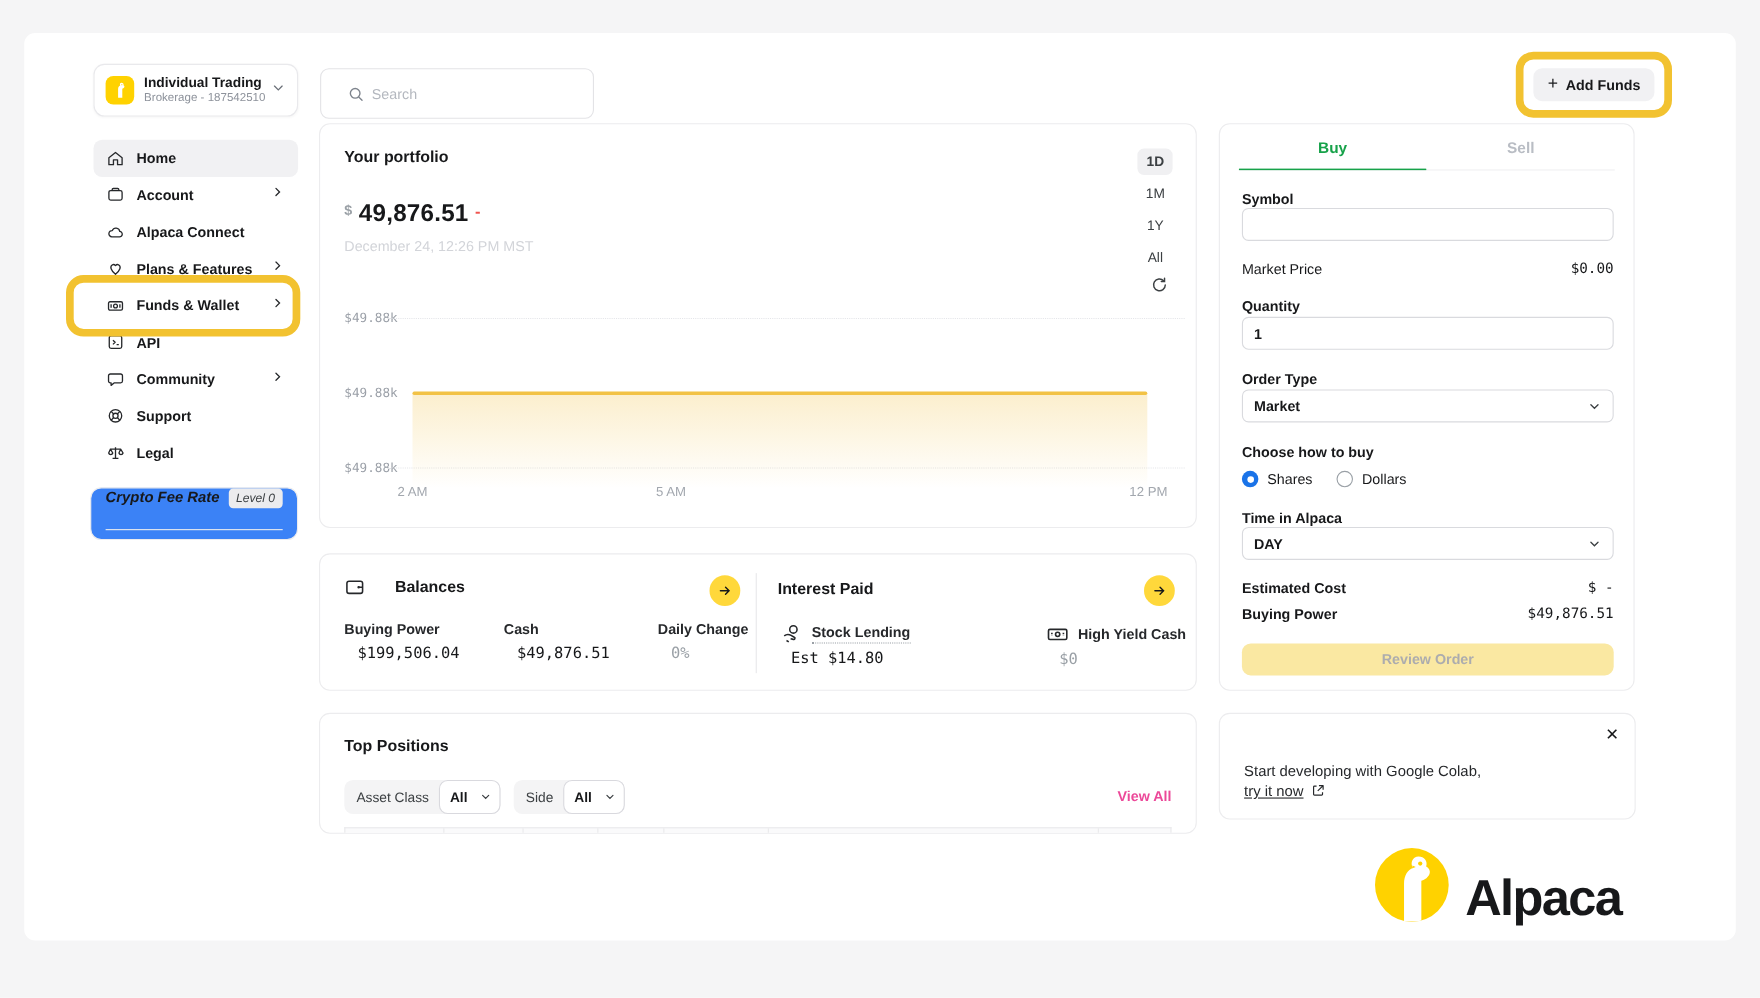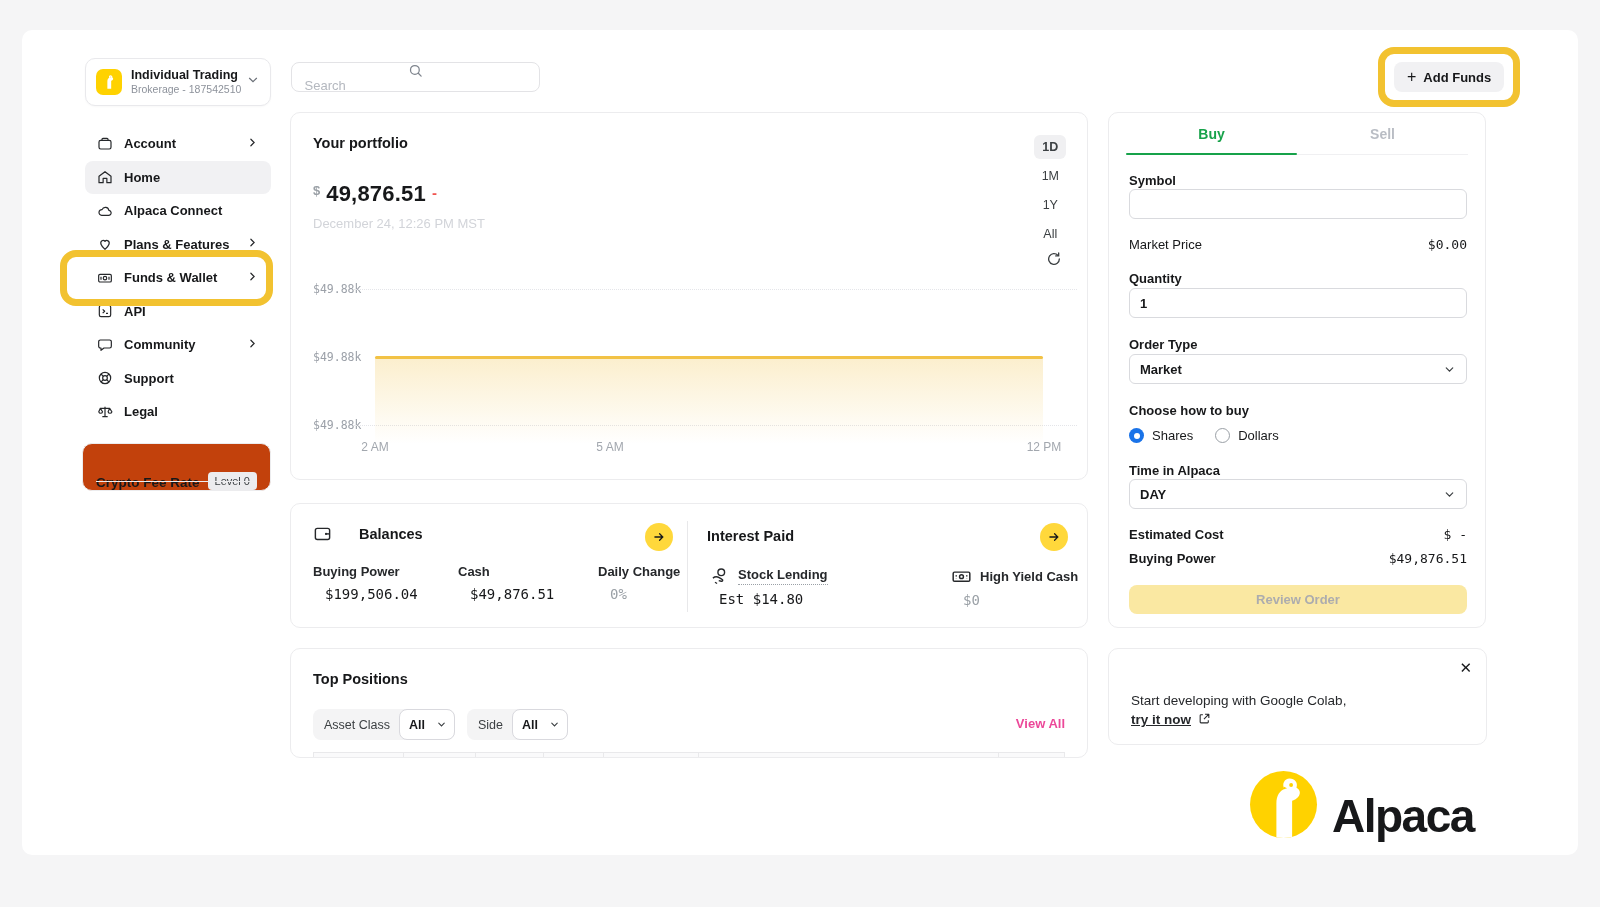--- a/index.html
+++ b/index.html
@@ -11,22 +11,22 @@
   
   .acct { position:absolute; left:63px; top:28px; width:186px; height:48px; background:#fff;
           border:1px solid #e9e9ec; border-radius:10px; display:flex; align-items:center; padding:0 10px; cursor:pointer;
           box-shadow:0 1px 2px rgba(0,0,0,.03); }
   .acct-logo { width:26px; height:26px; border-radius:7px; background:#FFD200; display:flex; align-items:center; justify-content:center; flex:none; }
   .acct-text { margin-left:9px; flex:1; min-width:0; }
   .acct-name { font-size:12.5px; font-weight:700; color:#17181a; line-height:15px; }
   .acct-sub  { font-size:10.5px; color:#8d929b; line-height:13px; }
   .chev-down { color:#6b7078; flex:none; }
 
-  .search { position:absolute; left:269px; top:32px; width:249px; height:30px; border:1px solid #e3e3e6; border-radius:8px;
-            display:flex; align-items:center; padding:0 9px; background:#fff;flex-direction:column; }
+  .search { position:absolute; left:269px; top:32px; width:249px; height:46px; border:1px solid #e3e3e6; border-radius:8px;
+            display:flex; align-items:center; padding:0 24px; background:#fff; }
   .search input { border:none; outline:none; font-size:13px; margin-left:7px; width:100%; color:#17181a;
                   font-family:"Liberation Sans", sans-serif; background:transparent; }
   .search input::placeholder { color:#b4b8bf; }
 
   .add-funds { position:absolute; left:1372px; top:32px; height:30px; padding:0 13px; background:#f1f1f3; border:none;
                border-radius:8px; font-size:13px; font-weight:600; color:#17181a; display:flex; align-items:center; gap:7px;
                cursor:pointer; font-family:"Liberation Sans", sans-serif; }
 
   
   .anno { position:absolute; border:7px solid #F2C230; border-radius:16px; pointer-events:none; z-index:60; }
@@ -35,22 +35,22 @@
 
   
   .nav { position:absolute; left:63px; top:97px; width:186px; }
   .nav-item { height:33.5px; display:flex; align-items:center; padding:0 12px; border-radius:8px; cursor:pointer;
               color:#17181a; }
   .nav-item.active { background:#f1f1f3; }
   .nav-item svg { flex:none; color:#26282b; }
   .nav-label { font-size:13px; font-weight:600; margin-left:11px; flex:1; }
   .nav-chev { color:#3c4043; flex:none; }
 
-  .fee-card { position:absolute; left:60px; top:413px; width:189px; height:48px; background:#c2410c; border:1px solid #ececee;
-              border-radius:10px; display:flex; align-items:flex-end; padding:0 13px; }
+  .fee-card { position:absolute; left:60px; top:413px; width:189px; height:48px; background:#3b82f6; border:1px solid #ececee;
+              border-radius:10px; display:flex; align-items:flex-start; padding:0 13px;font-style:italic; }
   .fee-card::after { content:""; position:absolute; left:13px; right:13px; bottom:8px; border-bottom:1px solid #ededef; }
   .fee-label { font-size:13.5px; font-weight:700; color:#17181a; flex:1; }
   .fee-badge { font-size:11px; color:#3c4043; background:#ececee; border-radius:4px; padding:3px 7px; font-weight:500; }
 
   
   .card { position:absolute; background:#fff; border:1px solid #ececee; border-radius:10px; }
   .card-portfolio { left:268px; top:82px; width:798px; height:368px; }
   .card-balances  { left:268px; top:473px; width:798px; height:125px; }
   .card-positions { left:268px; top:618px; width:798px; height:110px; overflow:hidden; }
   .card-order     { left:1086px; top:82px; width:378px; height:516px; }
@@ -124,21 +124,21 @@
   .rdot.on { background:#1A73E8; }
   .rdot.on::after { content:""; position:absolute; left:4.5px; top:4.5px; width:6px; height:6px; border-radius:50%; background:#fff; }
   .rdot.off { border:1.5px solid #9aa0a6; }
   .review-btn { position:absolute; left:20px; top:472px; width:338px; height:29px; background:#FAE8A2; border:none;
                 border-radius:8px; font-size:13px; font-weight:600; color:#ACACAE; cursor:pointer;
                 font-family:"Liberation Sans", sans-serif; }
 
   
   .colab-close { position:absolute; right:14px; top:10px; background:none; border:none; font-size:15px; color:#17181a; cursor:pointer; }
   .colab-text { position:absolute; left:22px; top:42px; font-size:13.5px; color:#26282b; line-height:19px; }
-  .colab-link { color:#26282b; font-weight:700; text-decoration:underline; cursor:pointer;text-align:right; }
+  .colab-link { color:#26282b; font-weight:400; text-decoration:underline; cursor:pointer;text-align:right; }
 
   
   .brand { position:absolute; left:1228px; top:735px; display:flex; align-items:center; gap:15px; }
   .brand-circle { width:67px; height:67px; border-radius:50%; background:#FFD200; display:flex; align-items:flex-end; justify-content:center; overflow:hidden; }
   .brand-word { font-size:46px; font-weight:800; color:#17181a; letter-spacing:-1.5px;margin-top:24px; }
 </style>
 </head>
 <body>
 
 <div class="canvas">
@@ -171,35 +171,35 @@
     </span>
     <input type="text" placeholder="Search" style="">
   </div>
 
   <button class="add-funds">
     <span style="font-size:16px;font-weight:400;">+</span>
     <span>Add Funds</span>
   </button>
 
   <nav class="nav">
+    <div class="nav-item active">
+      <svg width="16" height="16" viewBox="0 0 24 24" fill="none" stroke="currentColor" stroke-width="1.8" stroke-linejoin="round">
+            <path d="M3 11l9-7 9 7v9.5h-6.2V14h-5.6v6.5H3z"></path>
+          </svg>
+      <span class="nav-label">Home</span>
+    </div>
     <div class="nav-item">
       <svg width="16" height="16" viewBox="0 0 24 24" fill="none" stroke="currentColor" stroke-width="1.8" stroke-linejoin="round">
             <rect x="3" y="6.5" width="18" height="13" rx="2.5"></rect>
             <path d="M7.5 6.5V5a1.5 1.5 0 0 1 1.5-1.5h6A1.5 1.5 0 0 1 16.5 5v1.5"></path>
           </svg>
       <span class="nav-label">Account</span>
       <span class="nav-chev"><svg width="13" height="13" viewBox="0 0 24 24" fill="none" stroke="currentColor" stroke-width="2.2" stroke-linecap="round">
               <path d="M9 6l6 6-6 6"></path>
             </svg></span>
-    </div>
-    <div class="nav-item active">
-      <svg width="16" height="16" viewBox="0 0 24 24" fill="none" stroke="currentColor" stroke-width="1.8" stroke-linejoin="round">
-            <path d="M3 11l9-7 9 7v9.5h-6.2V14h-5.6v6.5H3z"></path>
-          </svg>
-      <span class="nav-label">Home</span>
     </div>
     <div class="nav-item">
       <svg width="16" height="16" viewBox="0 0 24 24" fill="none" stroke="currentColor" stroke-width="1.8" stroke-linejoin="round">
             <path d="M7 18.5a4.3 4.3 0 1 1 .6-8.6 5.3 5.3 0 0 1 10.2 1.2 3.7 3.7 0 0 1-.6 7.4z"></path>
           </svg>
       <span class="nav-label">Alpaca Connect</span>
     </div>
     <div class="nav-item">
       <svg width="16" height="16" viewBox="0 0 24 24" fill="none" stroke="currentColor" stroke-width="1.8" stroke-linejoin="round">
             <path d="M12 20C5.5 14.5 4 9.5 7.5 7.3 10 5.8 12 8.2 12 8.2s2-2.4 4.5-.9C20 9.5 18.5 14.5 12 20z"></path>

